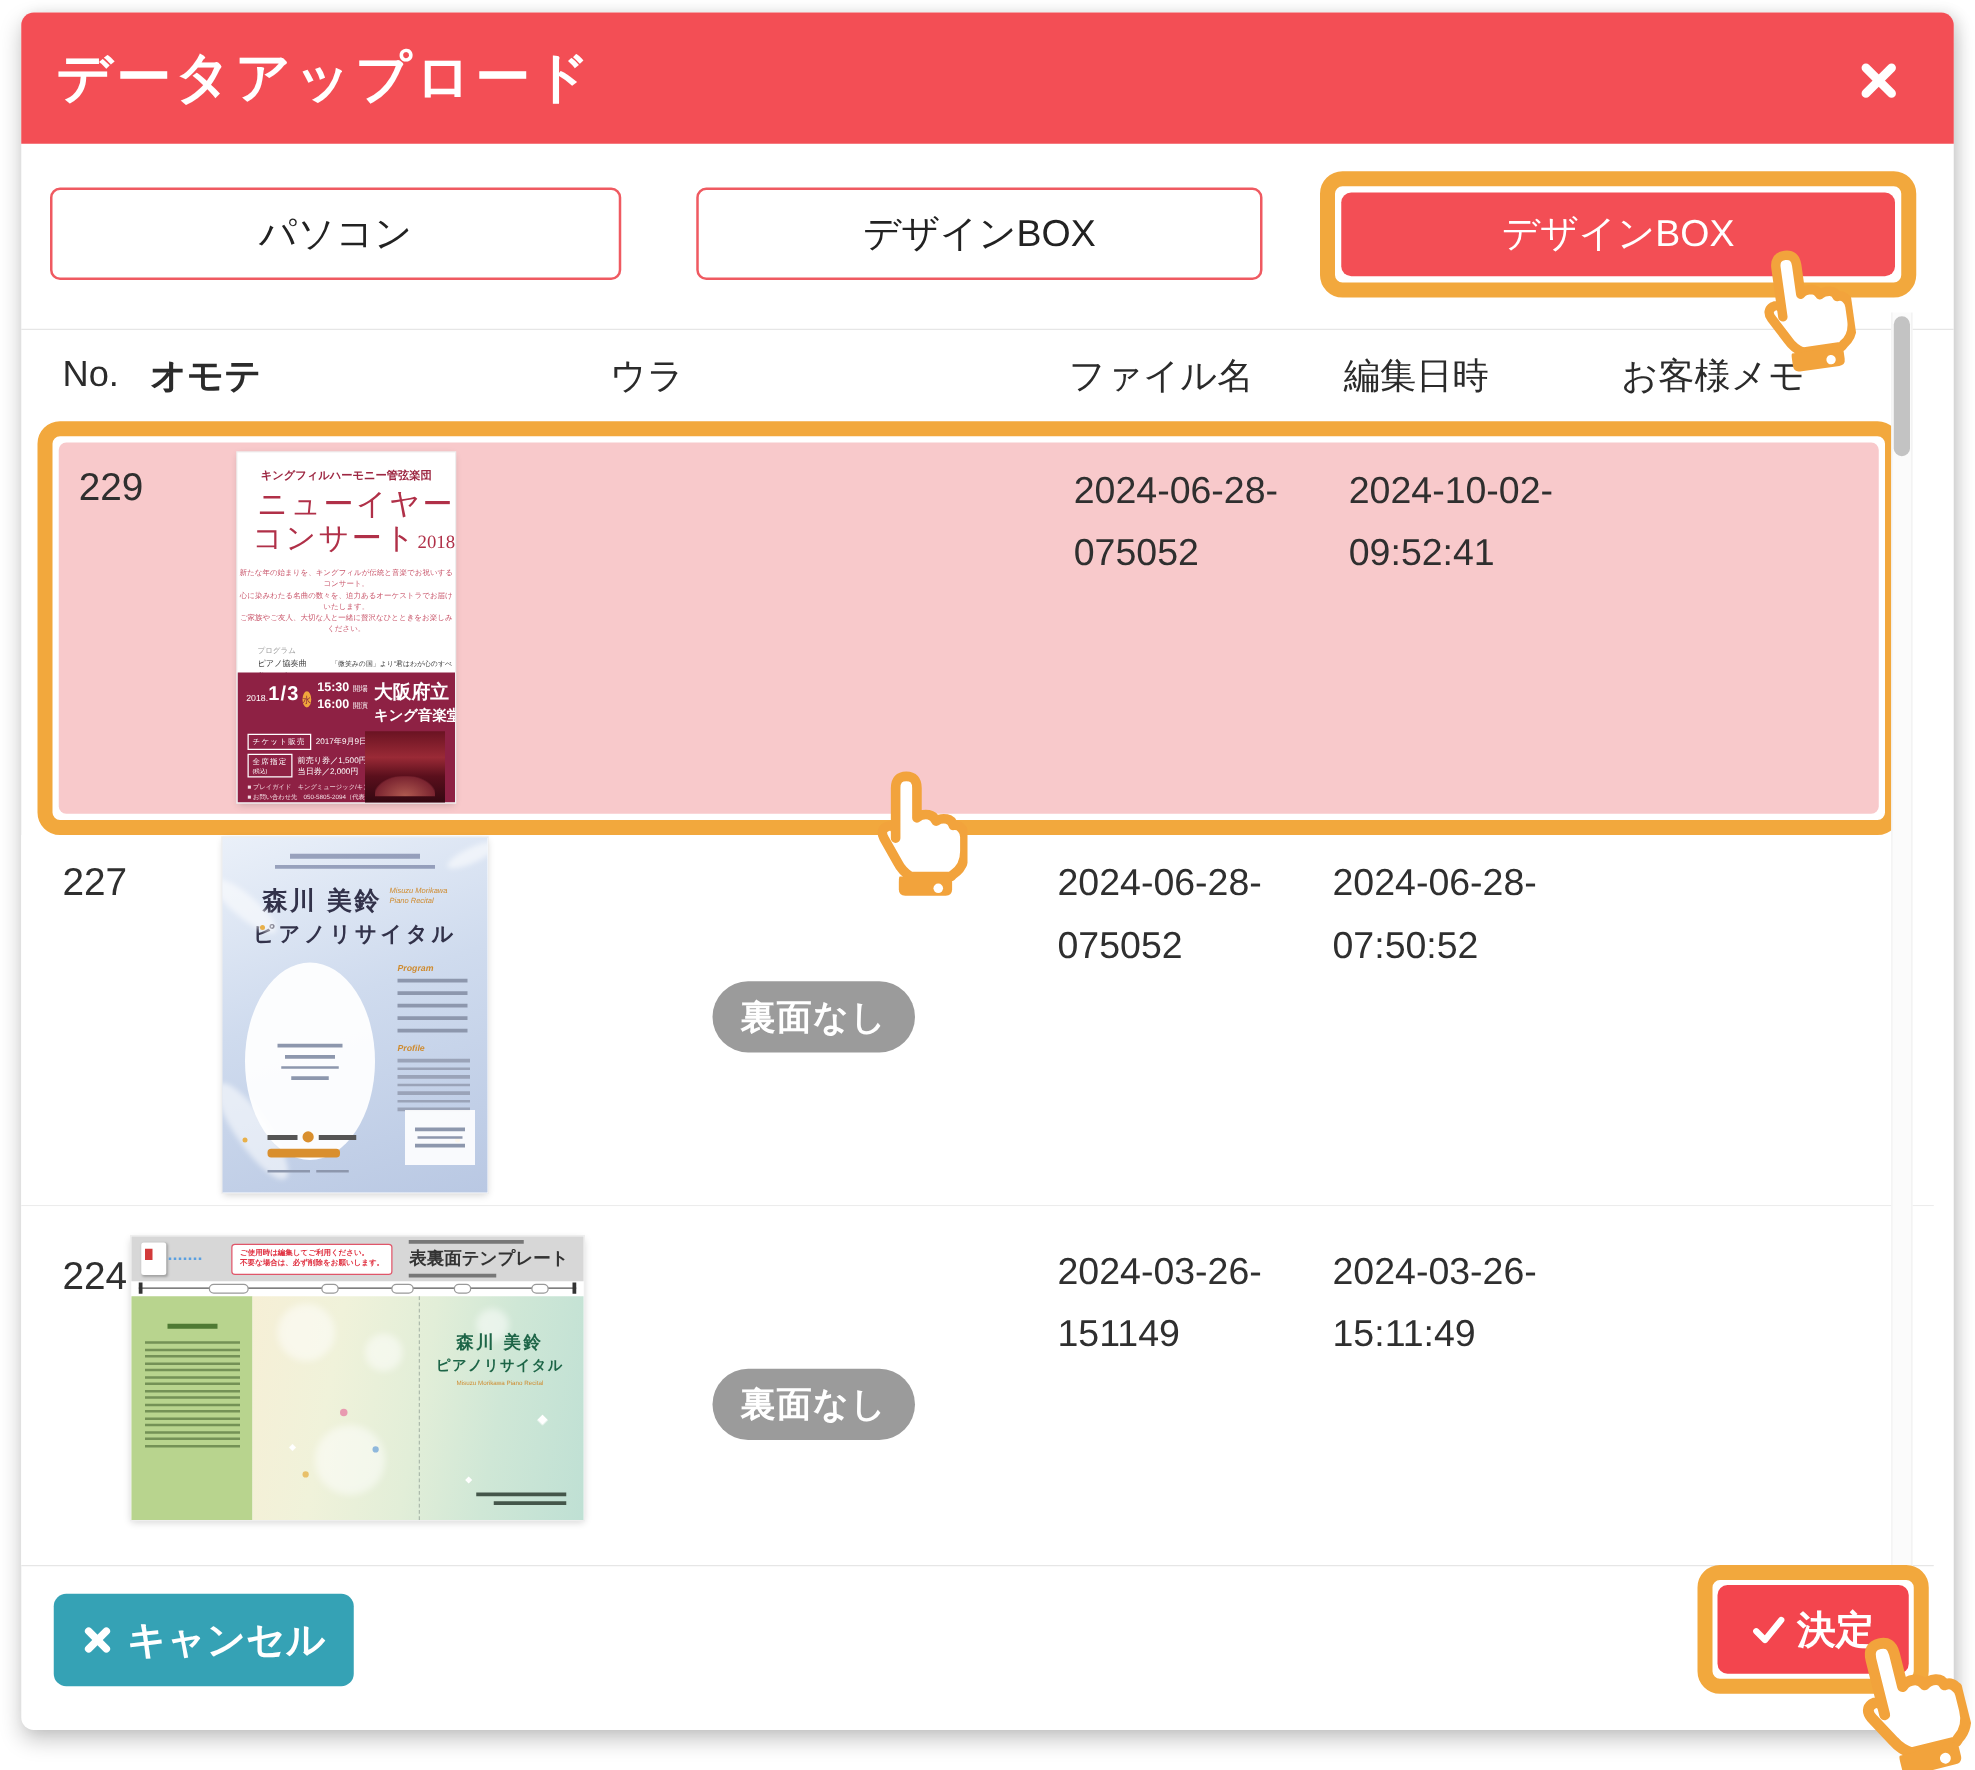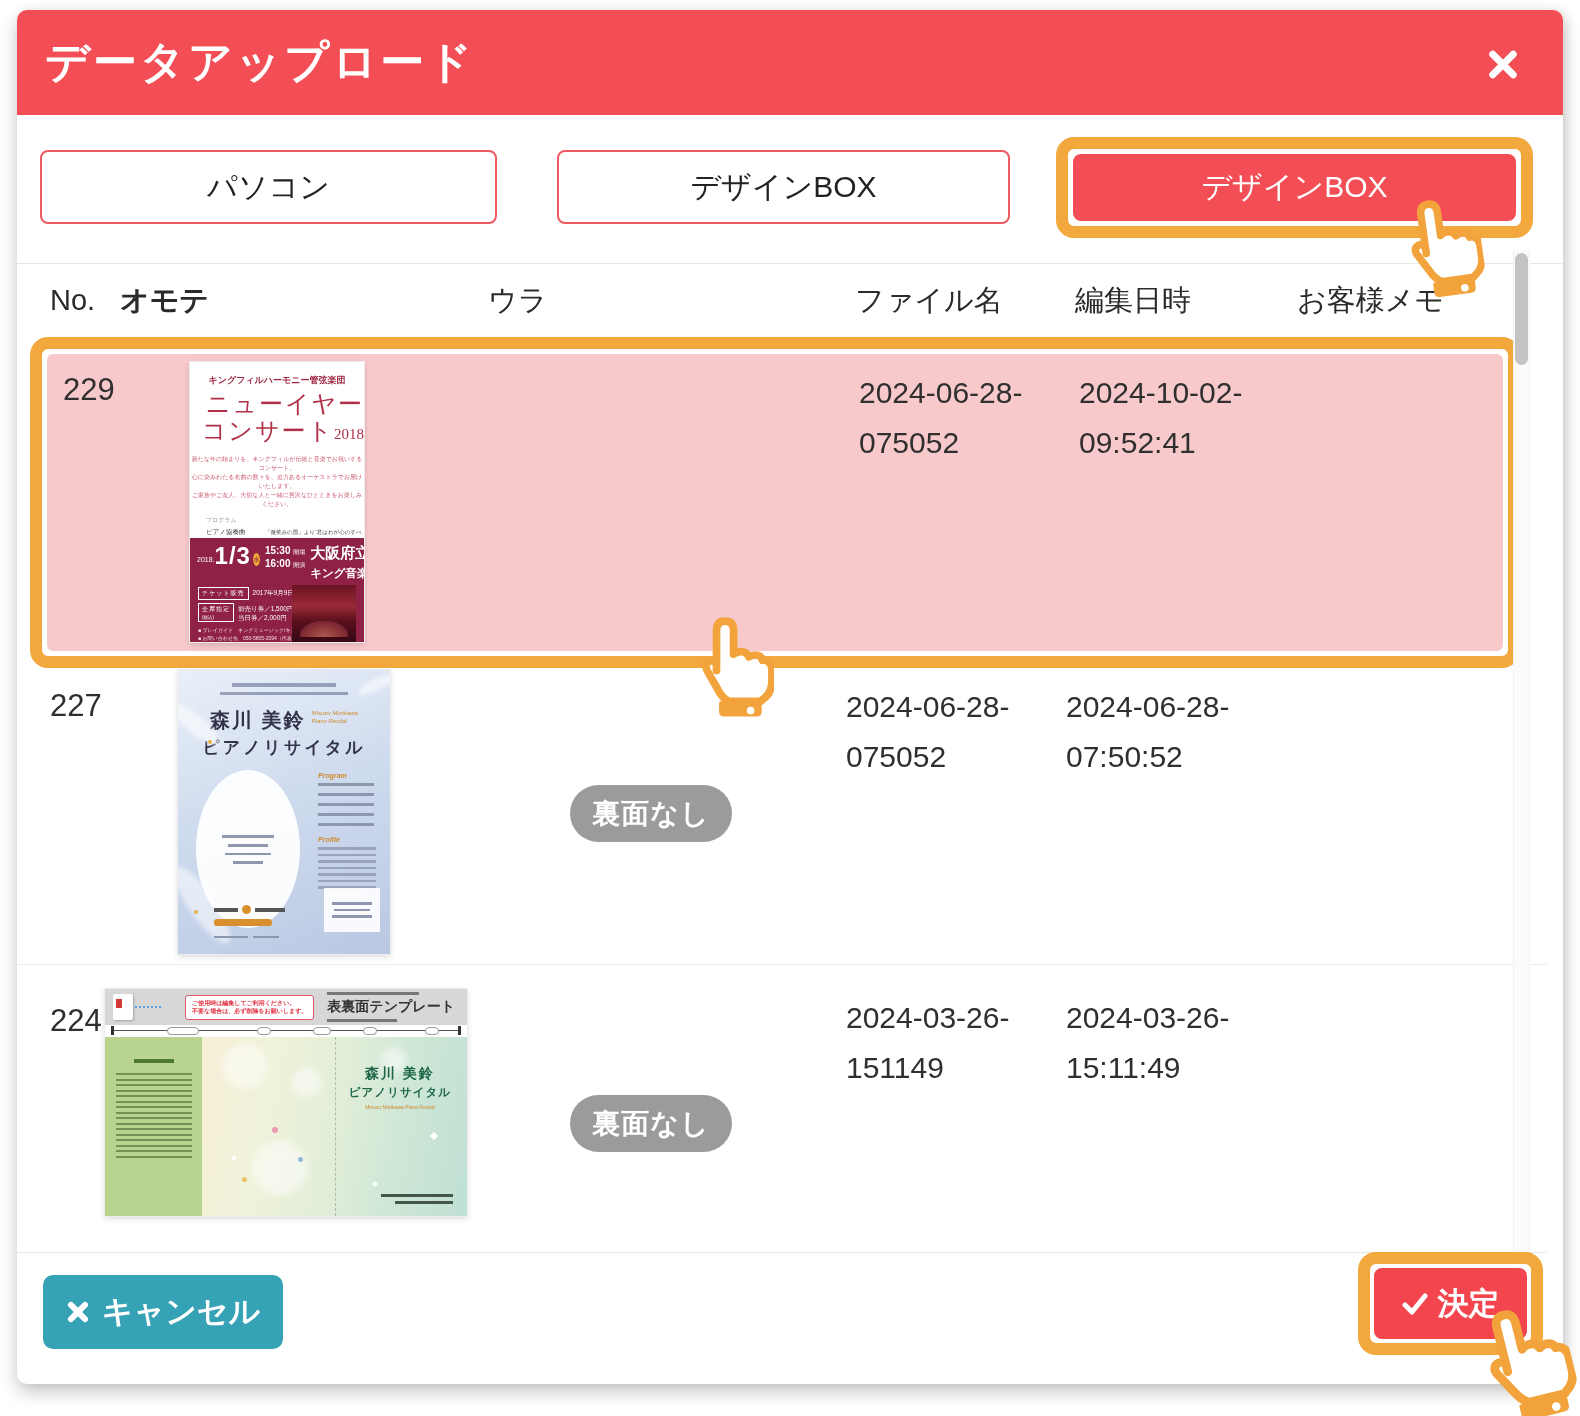--- a/index.html
+++ b/index.html
@@ -133,21 +133,21 @@
   .f229 .t1 { margin-top:4px; }
   .f229 .year { font-size:15px; letter-spacing:0; }
   .f229 .desc { margin-top:7px; text-align:center; font-size:6px; line-height:9px; color:#c9566b; }
   .f229 .plabel { margin:7px 0 2px 16px; font-size:6px; color:#999; }
   .f229 .prog { display:flex; margin-left:16px; }
   .f229 .works  { width:72px; font-size:6.5px; line-height:10px; color:#3a3a3a; }
   .f229 .pieces { font-size:5.5px; line-height:10px; color:#3a3a3a; }
   .f229 .band { position:absolute; left:0; bottom:0; width:100%; height:104px; background:#8e2144; color:#fff; }
   .f229 .daterow { display:flex; padding:5px 6px 0 7px; }
   .f229 .dp   { font-size:7px; margin-top:13px; }
-  .f229 .dnum { font-size:24px; font-weight:bold; line-height:26px; letter-spacing:1px; }
+  .f229 .dnum { font-size:16px; font-weight:bold; line-height:26px; letter-spacing:1px; }
   .f229 .wday {
     width:13px; height:13px; border-radius:50%; background:#f0a63c; color:#7c1b38;
     font-size:7px; display:flex; align-items:center; justify-content:center; margin:10px 3px 0 2px;
   }
   .f229 .times { font-size:10px; font-weight:bold; line-height:12px; margin:2px 0 0 2px; white-space:nowrap; }
   .f229 .times .sfx { font-size:6px; font-weight:normal; }
   .f229 .venue { margin:1px 0 0 5px; font-weight:bold; white-space:nowrap; }
   .f229 .v1 { font-size:15px; }
   .f229 .v2 { font-size:11.5px; }
   .f229 .info { position:relative; padding:6px 8px 0 8px; }

